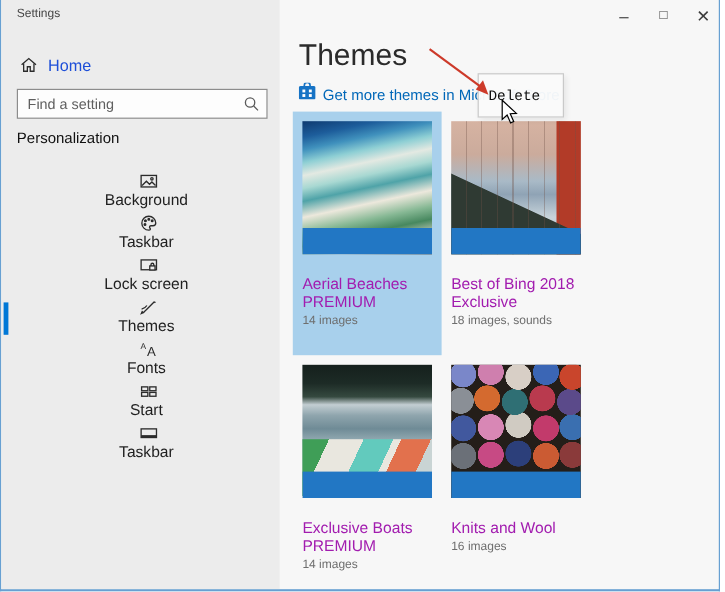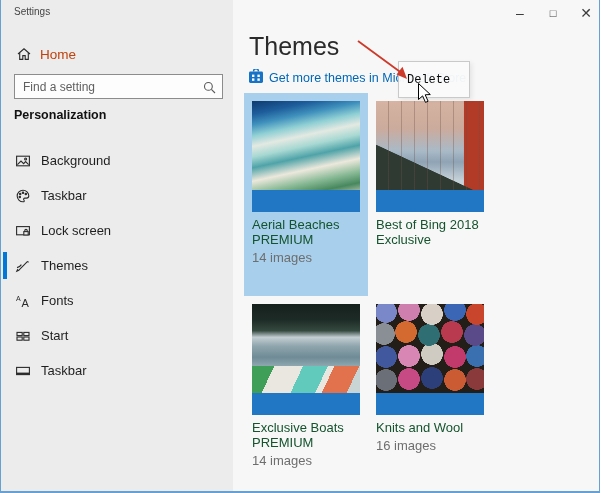--- a/index.html
+++ b/index.html
@@ -14,47 +14,47 @@
   .titlebar-title { position:absolute; left:13px; top:6px; font-size:10px; color:#454545; z-index:3; }
   .winbtn { position:absolute; top:0; width:30px; height:26px; display:flex; align-items:center; justify-content:center;
             color:#3c3c3c; font-size:13px; z-index:3; }
   .winbtn.min { left:504px; font-size:14px; }
   .winbtn.max { left:537px; font-size:11px; }
   .winbtn.close { left:570px; font-size:14px; }
   
   .sidebar { position:absolute; left:0; top:0; width:232px; height:491px; background:#ececec; }
   .home-row { position:absolute; left:0; top:41px; width:232px; height:26px; display:flex; align-items:center; cursor:pointer; }
   .home-row .nav-icon { margin-left:15px; }
-  .home-row .lbl { margin-left:8px; font-size:13.5px; color:#c2410c; }
+  .home-row .lbl { margin-left:8px; font-size:13.5px; color:#1d4ed8; }
   .searchbox { position:absolute; left:13px; top:74px; width:209px; height:25px;
                border:1px solid #8c8c8c; background:#fdfdfd; font-family:"Liberation Sans",sans-serif;
                font-size:12px; color:#333; padding:0 28px 0 8px; outline:none; }
   .searchbox::placeholder { color:#5f5f5f; opacity:1; }
   .search-mag { position:absolute; left:202px; top:80px; }
-  .side-section { position:absolute; left:13px; top:108px; font-size:12.5px; font-weight:bold; color:#111; }
+  .side-section { position:absolute; left:13px; top:108px; font-size:12.5px; font-weight:normal; color:#111; }
   .nav { position:absolute; left:0; top:143px; width:232px; }
-  .nav-item { position:relative; height:35px; display:flex; align-items:center; cursor:pointer; }
+  .nav-item { position:relative; height:35px; display:flex; align-items:center; cursor:pointer;flex-direction:column; }
   .nav-item .nav-icon { margin-left:14px; }
   .nav-item .lbl { margin-left:10px; font-size:13px; color:#1f1f1f; }
   .nav-item.selected::before { content:""; position:absolute; left:2px; top:4px; width:4px; height:27px; background:#0078d7; }
   .nav-icon { width:16px; height:16px; flex:0 0 16px; }
   .nav-icon svg { display:block; }
   
   .page-title { position:absolute; left:248px; top:32px; font-size:25px; font-weight:300; color:#2b2b2b; }
   .store-link { position:absolute; left:248px; top:69px; display:flex; align-items:center; cursor:pointer; z-index:1; white-space:nowrap; }
   .store-link .txt { margin-left:6px; font-size:12.5px; color:#0067b8; }
   
   .cards { position:absolute; left:243px; top:93px; width:248px; display:grid;
            grid-template-columns:124px 124px; grid-auto-rows:203px; }
   .card { position:relative; padding:8px; cursor:pointer; }
   .card.selected { background:#a8d0ec; }
   .thumb { position:relative; width:108px; height:111px; overflow:hidden; }
   .thumb .strip { position:absolute; left:0; bottom:0; width:100%; height:22px; background:#2277c4; }
-  .caption { margin-top:5px; width:112px; font-size:13px; line-height:15px; color:#14532d; }
-  .meta { margin-top:3px; font-size:13px; color:#6e6e6e; }
+  .caption { margin-top:17px; width:112px; font-size:13px; line-height:15px; color:#a21caf; }
+  .meta { margin-top:3px; font-size:10px; color:#6e6e6e; }
   .thumb-aerial {
     background:linear-gradient(168deg,#0e3a70 0%,#1d5d9b 10%,#4091bd 18%,#8ecfd4 26%,#e3e9e2 34%,
       #a8d8d2 42%,#4fa3a8 50%,#ece8dc 60%,#86b894 70%,#47885f 78%,#d8d4c8 88%,#7a5f46 100%);
   }
   .thumb-bing {
     background:
       repeating-linear-gradient(90deg, transparent 0 12px, rgba(110,80,70,.35) 12px 13px),
       linear-gradient(205deg, transparent 58%, #2f3a33 58.5%),
       linear-gradient(90deg, transparent 81%, #b23b28 81.5%),
       linear-gradient(180deg,#d6b3a2 0%,#cbab9c 25%,#a9bac7 45%,#8fa3b5 55%,#c7d3da 72%,#bfcdd6 100%);
@@ -235,20 +235,21 @@
       </div>
       <div class="caption">Aerial Beaches PREMIUM</div>
       <div class="meta">14 images</div>
     </div>
 
     <div class="card">
       <div class="thumb thumb-bing">
         <div class="strip"></div>
       </div>
       <div class="caption">Best of Bing 2018 Exclusive</div>
+      <div class="meta">18 images, sounds</div>
     </div>
 
     <div class="card">
       <div class="thumb thumb-boats">
         <div class="strip"></div>
       </div>
       <div class="caption">Exclusive Boats PREMIUM</div>
       <div class="meta">14 images</div>
     </div>
 

